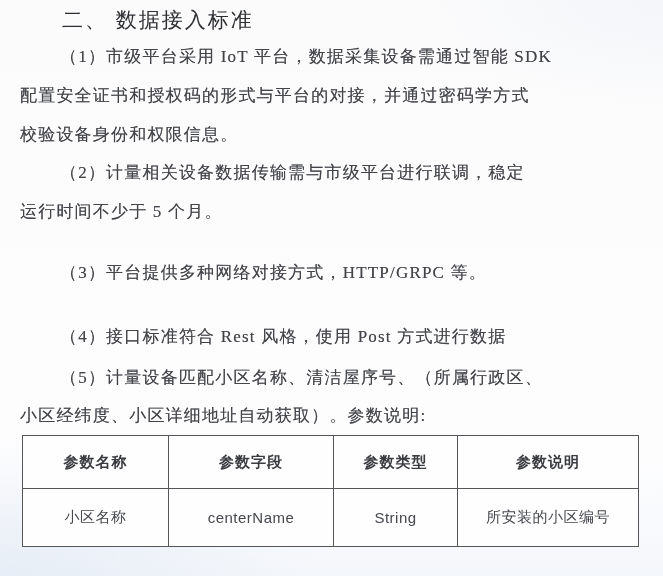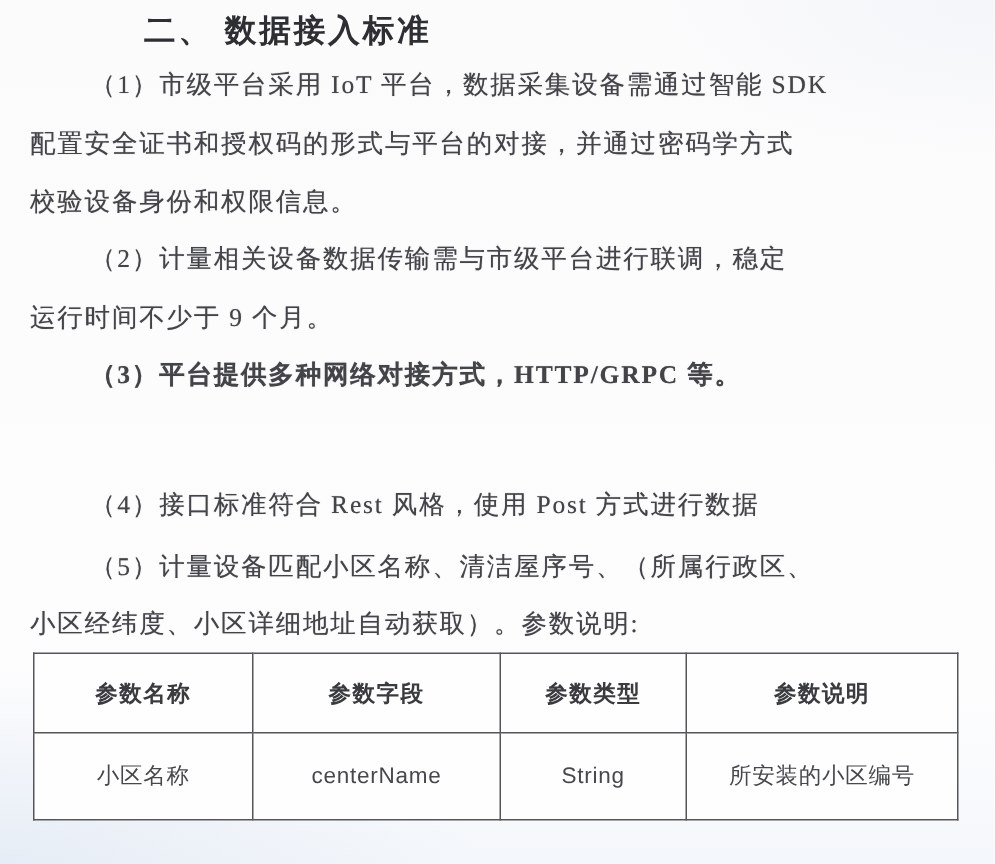--- a/index.html
+++ b/index.html
@@ -8,32 +8,32 @@
     position:relative;width:663px;height:576px;
     background:
       radial-gradient(120% 60% at 0% 100%, rgba(205,218,236,0.35) 0%, rgba(205,218,236,0) 40%),
       radial-gradient(80% 40% at 100% 0%, rgba(222,228,238,0.25) 0%, rgba(222,228,238,0) 45%),
       linear-gradient(180deg,#fbfbfc 0%,#fdfdfe 80%,#f4f7fb 100%);
     font-family:"Liberation Serif", serif;
   }
   .heading{
     position:absolute;left:62px;top:6px;
     font-family:"Liberation Sans", sans-serif;
-    font-weight:bold;font-size:21px;color:#2e2f33;
-    letter-spacing:2px;white-space:nowrap;margin-left:34px;
+    font-weight:normal;font-size:21px;color:#2e2f33;
+    letter-spacing:2px;white-space:nowrap;
   }
   .bline{
     position:absolute;left:20px;height:28px;
     font-size:17px;color:#434448;letter-spacing:1.2px;
     white-space:nowrap;
     text-shadow:0 0 0.6px rgba(67,68,72,0.55);
   }
   .bline.indent{left:60px;}
   .t0{top:45px;}  .t1{top:84px;}  .t2{top:123px;}
-  .t3{top:161px;text-align:center;} .t4{top:200px;} .t5{top:238px;font-weight:bold;}
+  .t3{top:161px;text-align:center;} .t4{top:200px;} .t5{top:261px;}
   .t6{top:288px;margin-top:37px;} .t7{top:326px;} .t8{top:366px;}
   .t9{top:404px;}
   .param-table{
     position:absolute;left:22px;top:435px;width:604px;height:109px;
     border-collapse:collapse;table-layout:fixed;
     font-family:"Liberation Sans", sans-serif;
     background:#fefefe;
   }
   .param-table td{
     border:1.6px solid #54565a;
@@ -51,21 +51,21 @@
 <body>
 
 <div class="page">
 
   <div class="heading">二、 数据接入标准</div>
 
   <div class="bline indent t0">（1）市级平台采用 IoT 平台，数据采集设备需通过智能 SDK</div>
   <div class="bline t1">配置安全证书和授权码的形式与平台的对接，并通过密码学方式</div>
   <div class="bline t2">校验设备身份和权限信息。</div>
   <div class="bline indent t3">（2）计量相关设备数据传输需与市级平台进行联调，稳定</div>
-  <div class="bline t4">运行时间不少于 9 个月。</div>
+  <div class="bline t4">运行时间不少于 5 个月。</div>
   <div class="bline indent t5">（3）平台提供多种网络对接方式，HTTP/GRPC 等。</div>
   <div class="bline indent t6">（4）接口标准符合 Rest 风格，使用 Post 方式进行数据</div>
   <div class="bline indent t8">（5）计量设备匹配小区名称、清洁屋序号、（所属行政区、</div>
   <div class="bline t9">小区经纬度、小区详细地址自动获取）。参数说明:</div>
 
   <table class="param-table">
     <tbody>
         <tr class="hdr">
       <td class="c0">参数名称</td>
       <td class="c1">参数字段</td>

